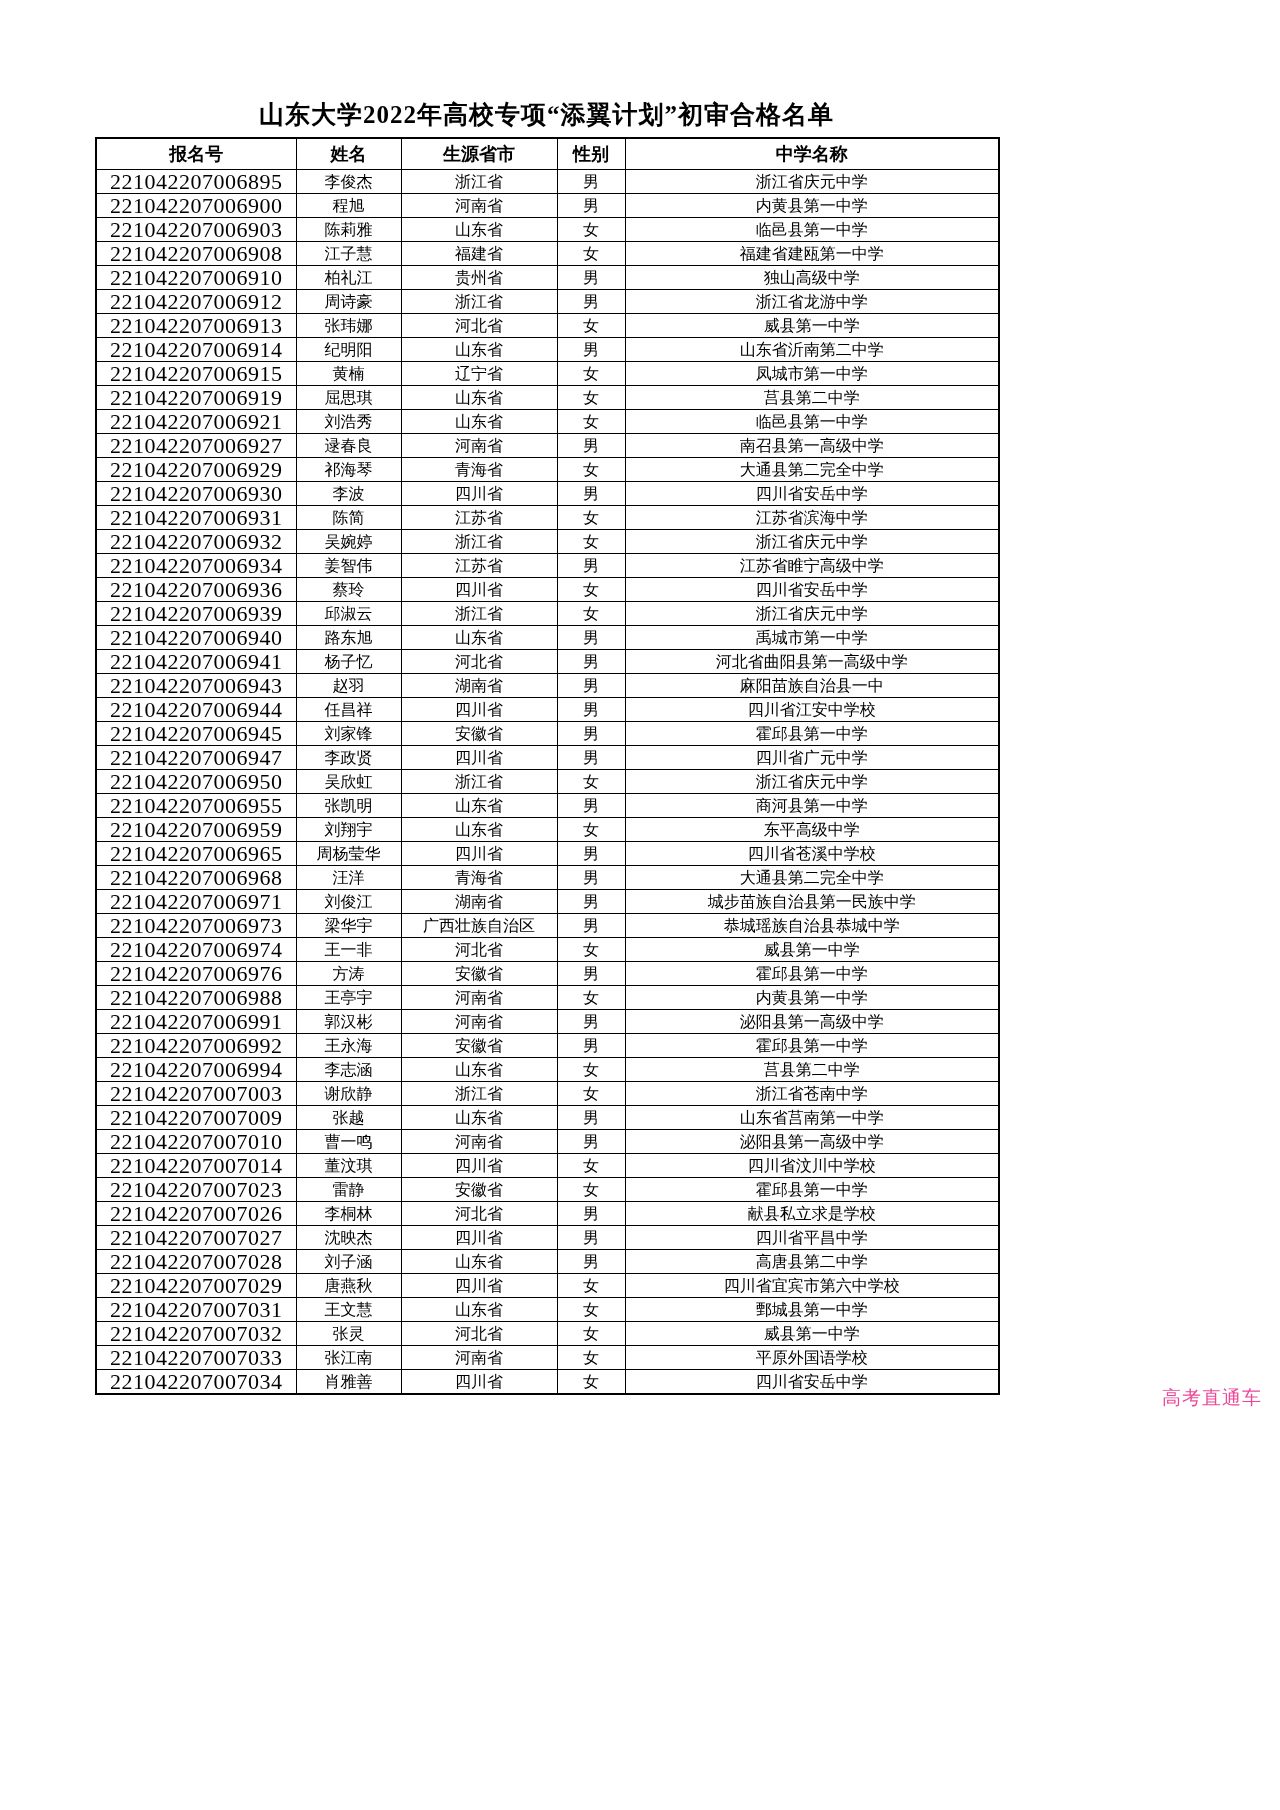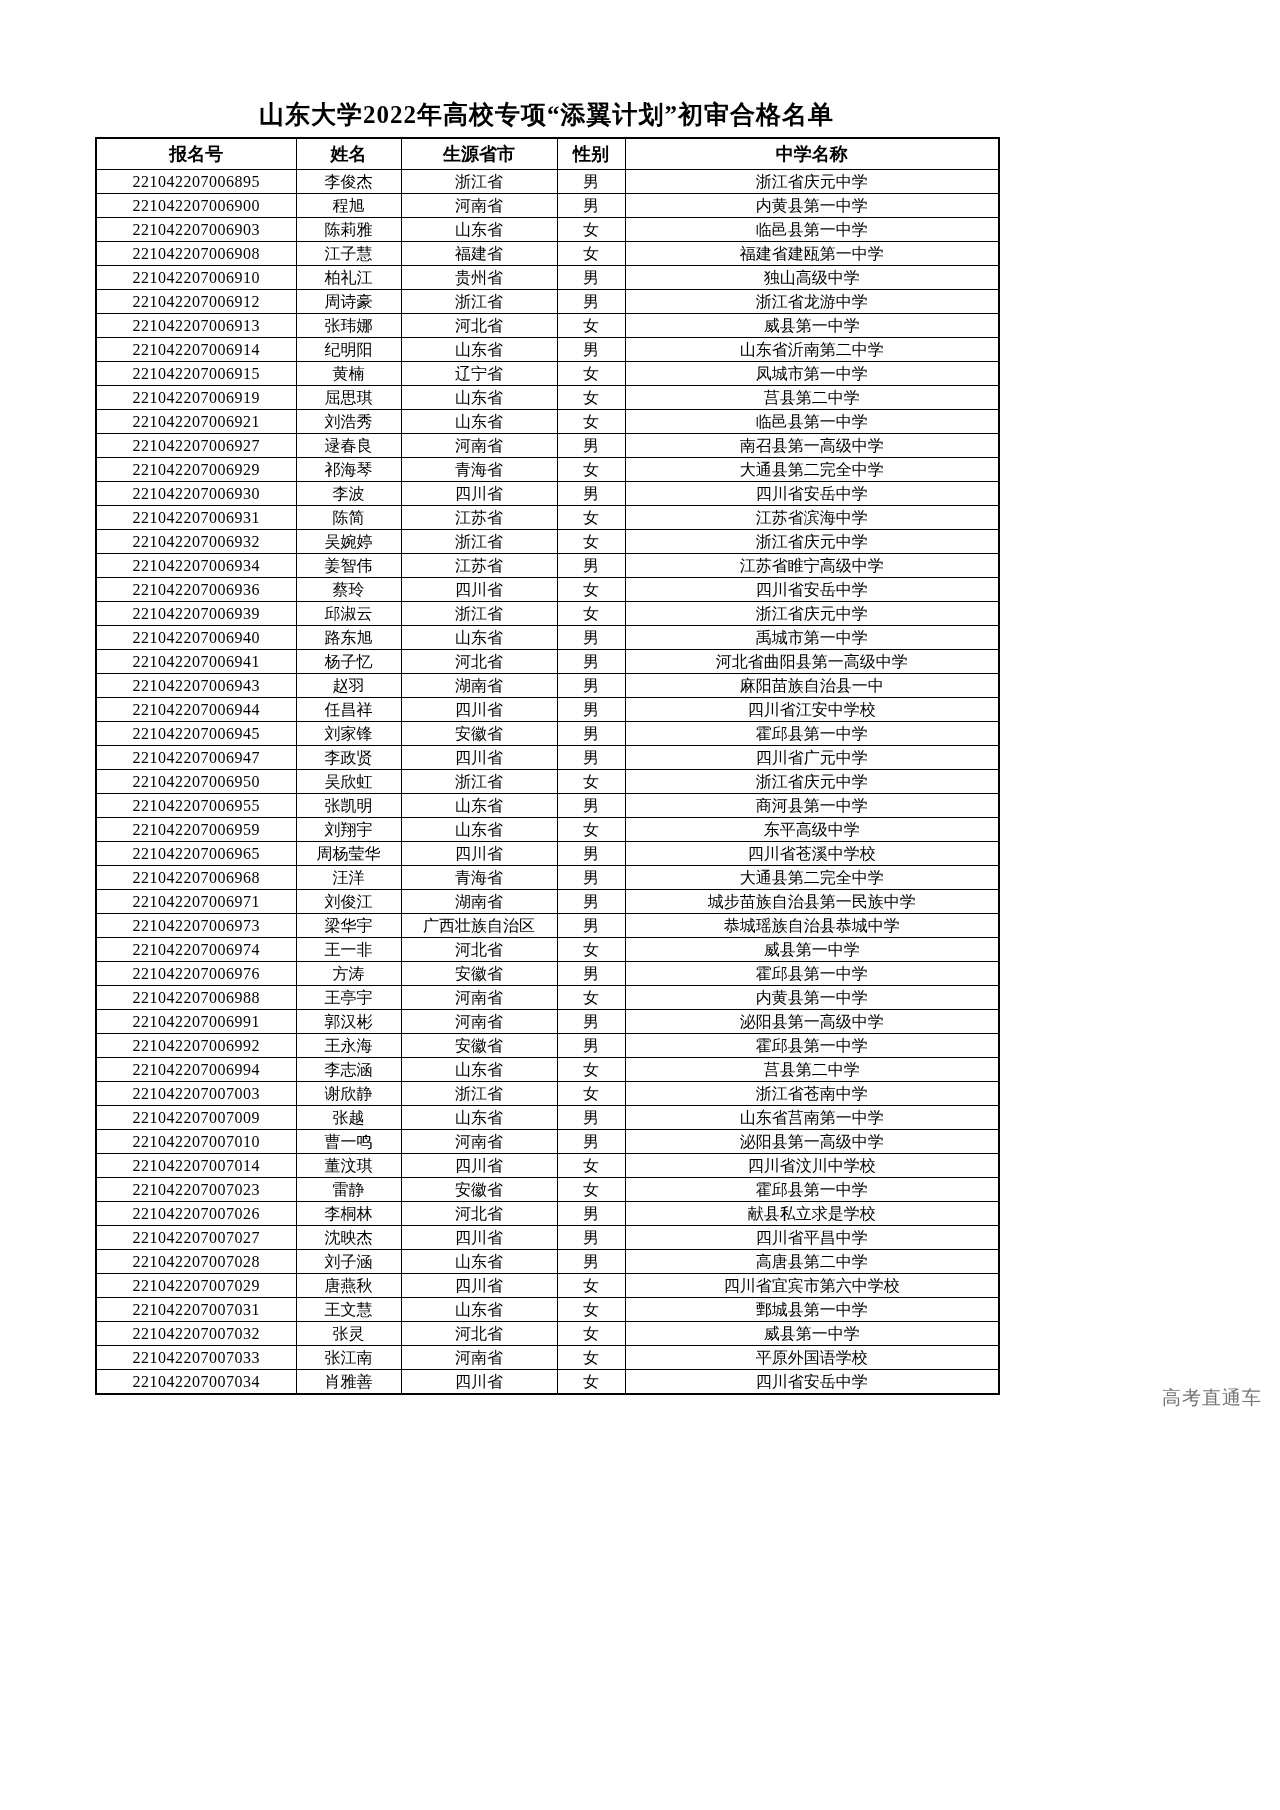--- a/index.html
+++ b/index.html
@@ -49,38 +49,38 @@
     font-size: 18px;
     font-weight: bold;
     height: 30px;
   }
   table.roster td {
     font-size: 16px;
     height: 23px;
     line-height: 23px;
   }
   table.roster td.col0 {
-    font-size: 16px;
+    font-size: 22px;
     letter-spacing: 0.5px;
     margin-top: 16px;
   }
   .page-footer {
     position: absolute;
     left: 95px;
     top: 1534px;
     width: 903px;
     text-align: center;
     font-size: 23px;
   }
   .watermark {
     position: absolute;
     right: 18px;
     bottom: 12px;
     font-size: 19px;
-    color: #737373;
+    color: #ec4899;
     letter-spacing: 1px;
   }
 </style>
 </head>
 <body>
 
 <div class="page">
   <div class="content">
     <h1 class="doc-title">山东大学2022年高校专项“添翼计划”初审合格名单</h1>
     <table class="roster">

